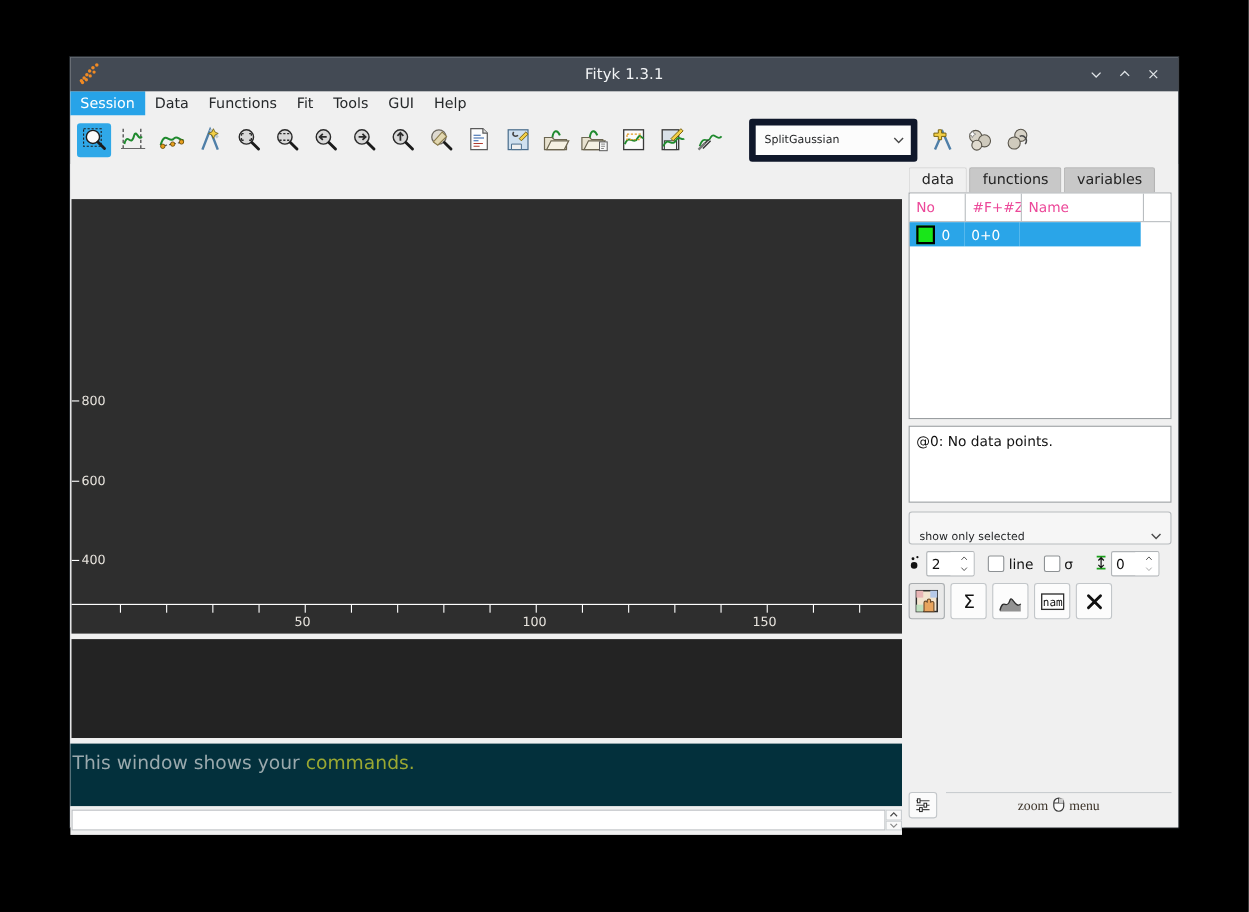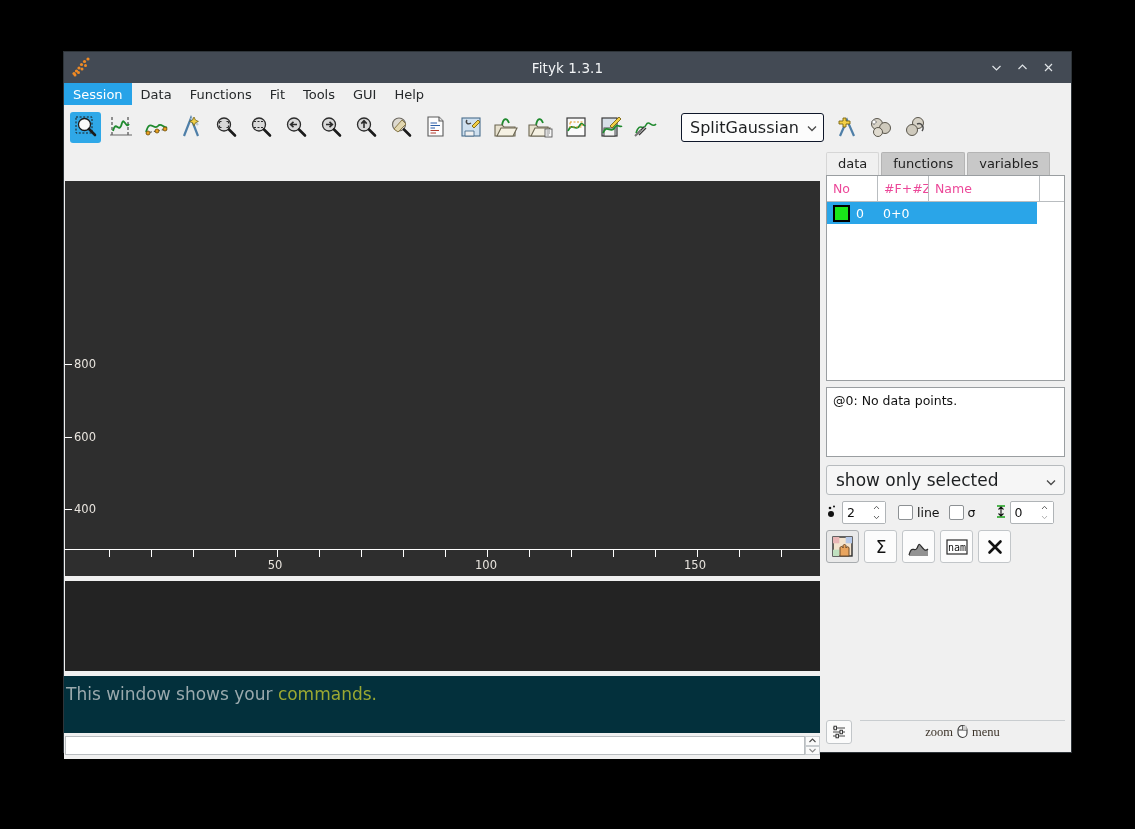--- a/index.html
+++ b/index.html
@@ -41,22 +41,22 @@
   }
   .tool{
     width:31px;height:31px;display:flex;align-items:center;justify-content:center;
     margin-right:4px;border-radius:3px;position:relative;
   }
   .tool.sel{background:#2fa8e8;}
   .tgap{width:12px;flex:0 0 auto;}
 
   
   .fcombo{
-    height:27px;width:129px;background:#fcfcfc;border:1px solid #0f172a;border-radius:3px;
-    display:flex;align-items:center;padding:0 4px 0 8px;font-size:16px;color:#1d1f21;
+    height:27px;width:129px;background:#fcfcfc;border:6px solid #0f172a;border-radius:3px;
+    display:flex;align-items:center;padding:0 4px 0 8px;font-size:10px;color:#1d1f21;
     margin:0 6px 0 4px;
   }
   .fcombo .lbl{flex:1;}
   .chev{width:14px;height:14px;}
 
   
   .body{flex:1 1 auto;display:flex;min-height:0;background:#f0f0f0;}
   .left{width:756px;display:flex;flex-direction:column;min-width:0;}
   .right{flex:1 1 auto;display:flex;flex-direction:column;min-width:0;background:#f0f0f0;
          border-left:2px solid #f0f0f0;}
@@ -106,21 +106,21 @@
   .tr > div{display:flex;align-items:center;padding-left:6px;overflow:hidden;white-space:nowrap;}
   .tr .sel{background:#2aa5e8;color:#ffffff;}
   .swatch{width:13px;height:13px;background:#19e619;border:2px solid #000;margin-right:6px;flex:0 0 auto;}
 
   .infobox{
     margin:6px 6px 0 4px;background:#ffffff;border:1px solid #9a9ea1;height:58px;
     font-size:12.5px;color:#111;padding:5px 6px;
   }
   .selcombo{
     margin:8px 6px 0 4px;height:28px;background:#f6f6f6;border:1px solid #b7bbbe;border-radius:3px;
-    display:flex;align-items:center;padding:0 6px 0 9px;font-size:17px;color:#1d1f21;
+    display:flex;align-items:flex-end;padding:0 6px 0 9px;font-size:10px;color:#1d1f21;
   }
   .selcombo .lbl{flex:1;}
 
   .ctlrow{display:flex;align-items:center;margin:6px 6px 0 4px;gap:0;font-size:12.5px;color:#111;}
   .numfield{
     display:flex;align-items:stretch;width:42px;height:21px;background:#fff;border:1px solid #b0b4b7;border-radius:2px;
   }
   .numfield span{flex:1;display:flex;align-items:center;padding-left:4px;font-size:12.5px;color:#111;}
   .numfield .sp{width:13px;display:flex;flex-direction:column;background:#fff;}
   .numfield .sp i{flex:1;display:flex;align-items:center;justify-content:center;}

